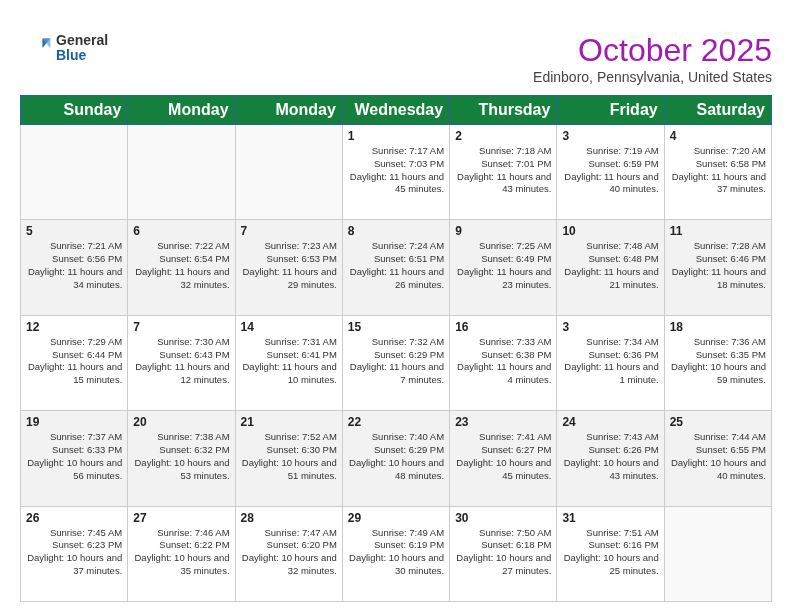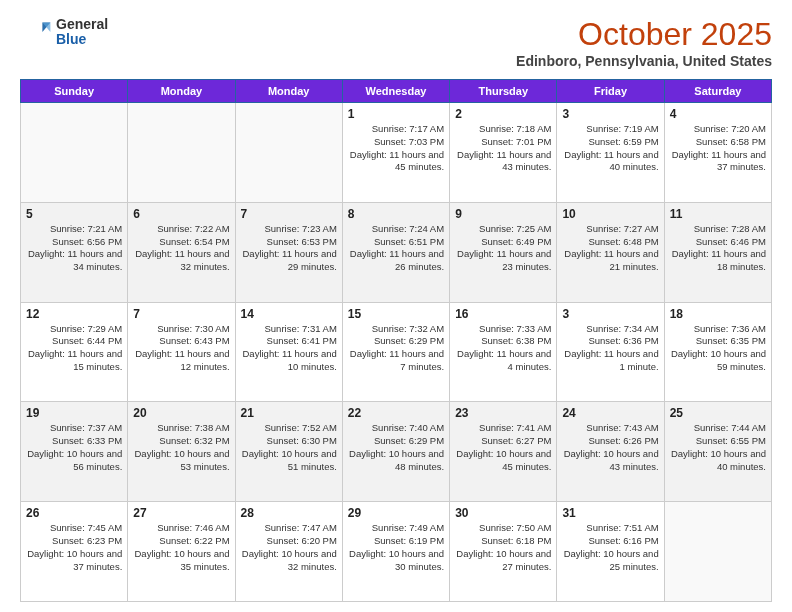--- a/index.html
+++ b/index.html
@@ -6,21 +6,21 @@
     body {
       width: 792px;
       height: 612px;
       font-family: Arial, Helvetica, sans-serif;
       background: #fff;
       overflow: hidden;
     }
     .page {
       width: 792px;
       height: 612px;
-      padding: 16px 20px 10px 20px;
+      padding: 32px 20px 10px 20px;
       display: flex;
       flex-direction: column;
     }
     .header {
       display: flex;
       justify-content: space-between;
       align-items: flex-start;
       margin-bottom: 10px;
     }
     .logo {
@@ -37,41 +37,40 @@
     .logo-blue { color: #1a5fa8; }
     .logo-icon {
       width: 32px;
       height: 32px;
     }
     .title-block {
       text-align: right;
     }
     .month-title {
       font-size: 32px;
-      color: #c2410c;
+      color: #a21caf;
       font-weight: normal;
     }
     .location {
       font-size: 14px;
       color: #444;
-      font-weight: bold;
     }
     .calendar {
       flex: 1;
       border: 1px solid #ccc;
       border-collapse: collapse;
       width: 100%;
       table-layout: fixed;
     }
     .calendar th {
-      background-color: #6d28d9;
+      background-color: #15803d;
       color: #fff;
-      text-align: center;
+      text-align: right;
       padding: 5px 6px;
-      font-size: 11px;
+      font-size: 16px;
       font-weight: bold;
       border: 1px solid #2563a0;
     }
     .calendar td {
       vertical-align: top;
       border: 1px solid #ccc;
       padding: 4px 5px;
       font-size: 10px;
       color: #333;
       width: calc(100% / 7);
@@ -185,21 +184,21 @@
 Daylight: 11 hours and 26 minutes.</div>
           </td>
           <td>
             <div class="day-number">9</div>
             <div class="day-info">Sunrise: 7:25 AM
 Sunset: 6:49 PM
 Daylight: 11 hours and 23 minutes.</div>
           </td>
           <td>
             <div class="day-number">10</div>
-            <div class="day-info">Sunrise: 7:27 AM
+            <div class="day-info">Sunrise: 7:48 AM
 Sunset: 6:48 PM
 Daylight: 11 hours and 21 minutes.</div>
           </td>
           <td>
             <div class="day-number">11</div>
             <div class="day-info">Sunrise: 7:28 AM
 Sunset: 6:46 PM
 Daylight: 11 hours and 18 minutes.</div>
           </td>
         </tr>

